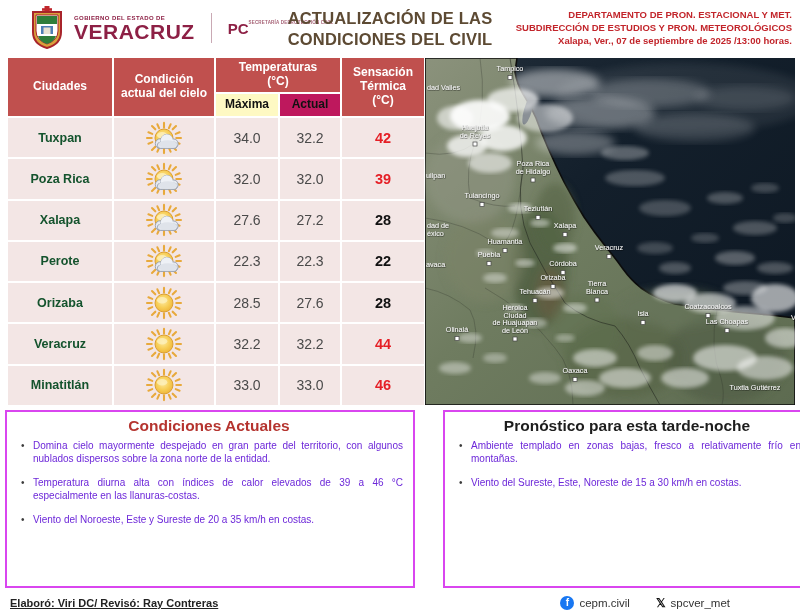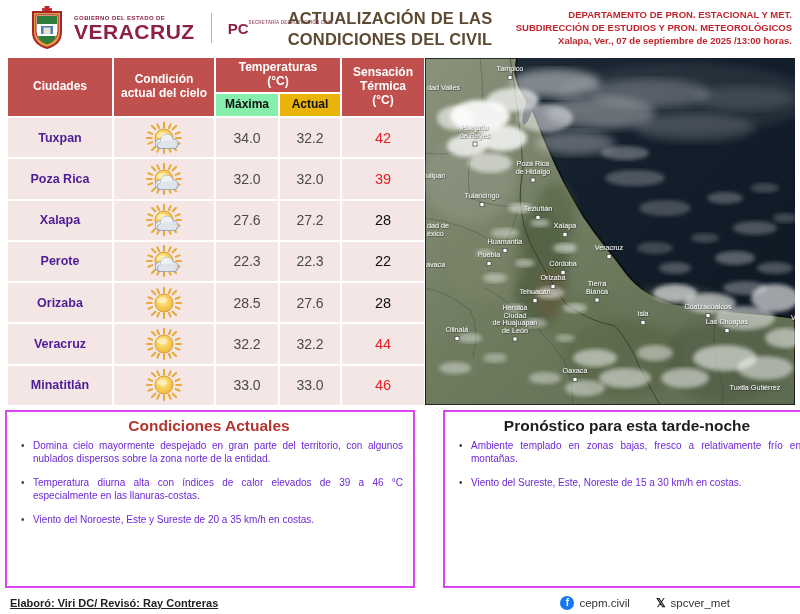--- a/index.html
+++ b/index.html
@@ -24,29 +24,29 @@
   
   .wtable{position:absolute;left:8px;top:58px;width:410px;height:347px;background:#fff;
     display:flex;flex-direction:column;gap:2px;}
   .thead{display:grid;grid-template-columns:104px 100px 62px 60px 82px;
     grid-template-rows:34px 22px;gap:2px;}
   .hcell{background:#c0504e;color:#fff;font-weight:bold;font-size:12px;
     display:flex;align-items:center;justify-content:center;text-align:center;line-height:1.15;padding:1px 2px;}
   .hc-city{grid-column:1;grid-row:1/3;}
   .hc-cond{grid-column:2;grid-row:1/3;}
   .hc-temp{grid-column:3/5;grid-row:1;}
-  .hc-max{grid-column:3;grid-row:2;background:#86efac;color:#111;}
-  .hc-act{grid-column:4;grid-row:2;background:#eab308;color:#111;}
+  .hc-max{grid-column:3;grid-row:2;background:#fef9c3;color:#111;}
+  .hc-act{grid-column:4;grid-row:2;background:#be185d;color:#111;}
   .hc-sens{grid-column:5;grid-row:1/3;}
   .tbody{display:flex;flex-direction:column;gap:2px;flex:1;}
   .trow{display:grid;grid-template-columns:104px 100px 62px 60px 82px;gap:2px;flex:1;}
   .tcell{background:#f3e6e5;display:flex;align-items:center;justify-content:center;}
-  .c-city{font-weight:bold;font-size:12.5px;color:#4c1d95;}
+  .c-city{font-weight:bold;font-size:12.5px;color:#14532d;}
   .c-val{font-size:14px;color:#4a4a4a;}
-  .c-feels{font-size:14.5px;font-weight:400;}
+  .c-feels{font-size:14.5px;font-weight:700;}
   .feels-red{color:#e51f26;}
   .feels-black{color:#111;}
 
   
   .map{position:absolute;left:425px;top:58px;width:370px;height:347px;background:#101a24;}
   .map svg{display:block;}
 
   
   .box{position:absolute;top:410px;height:178px;border:2px solid #d946ef;background:#fff;box-sizing:border-box;padding:4px 10px 4px 8px;}
   .box-left{left:5px;width:410px;}

